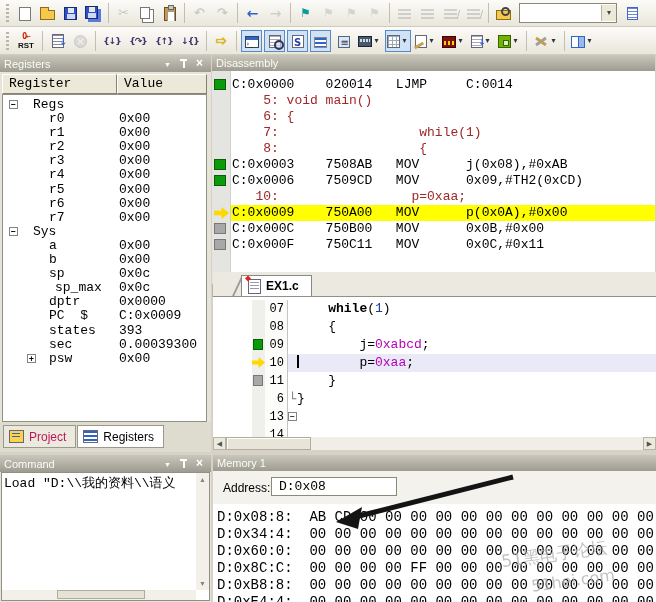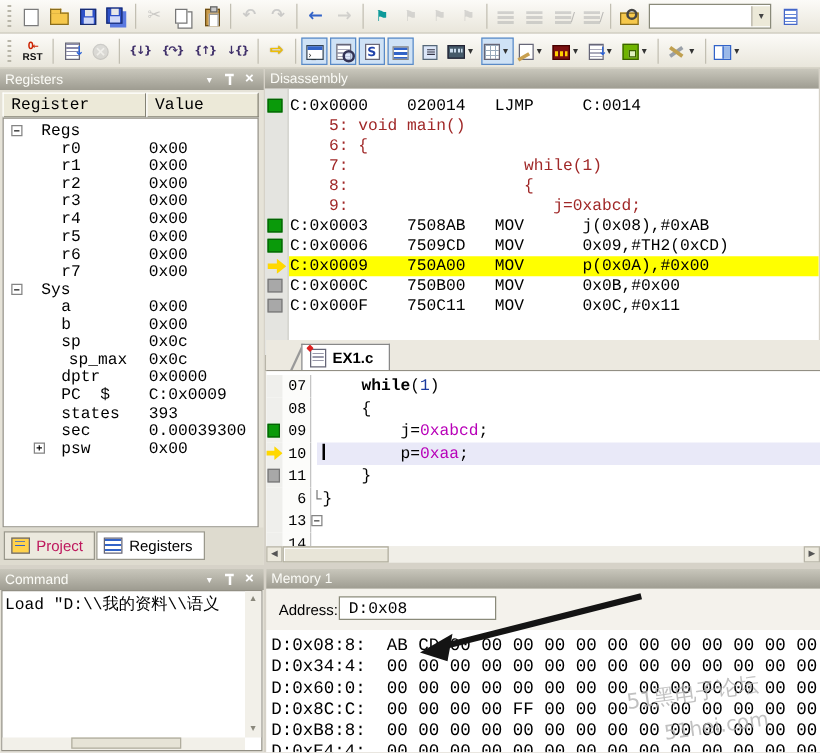--- a/index.html
+++ b/index.html
@@ -173,21 +173,21 @@
   .tab-slant{position:absolute;left:10px;top:3px;width:14px;height:21px;border-right:2px solid #999;transform:skewX(-25deg);}
   .etab{position:absolute;left:28px;top:3px;height:21px;background:#fff;border:1px solid #888;border-bottom:none;
     display:flex;align-items:center;padding:0 12px 0 6px;font-weight:bold;font-size:12px;box-sizing:border-box;}
   .tab-doc-icon{width:11px;height:13px;background:#fff;border:1px solid #667;margin-right:5px;position:relative;}
   .tab-doc-icon::before{content:"";position:absolute;left:1px;top:2px;right:1px;height:8px;
     background:repeating-linear-gradient(to bottom,#99a 0 1px,transparent 1px 3px);}
   .tab-doc-icon::after{content:"";position:absolute;left:-4px;top:-4px;width:6px;height:6px;background:#d22;
     clip-path:polygon(50% 0,100% 50%,50% 100%,0 50%);}
   .ed-body{position:absolute;left:0;right:0;top:25px;bottom:13px;background:#fff;overflow:hidden;}
   #ed-lines{padding-top:3px;}
-  .ed-line{position:relative;height:18px;white-space:nowrap;}
+  .ed-line{position:relative;height:18px;white-space:nowrap;padding-left:39px;}
   .ed-line.hl{background:linear-gradient(to right,transparent 41px,#e9e9f8 41px);}
   .emark{display:inline-block;width:13px;height:18px;background:#efefec;position:relative;vertical-align:top;}
   .emark.m-g::before{content:"";position:absolute;left:1px;top:3px;width:10px;height:11px;background:#0a9a0a;border:1px solid #056005;box-sizing:border-box;}
   .emark.m-x::before{content:"";position:absolute;left:1px;top:3px;width:10px;height:11px;background:#a8a8a8;border:1px solid #787878;box-sizing:border-box;}
   .emark.m-a::before{content:"";position:absolute;left:0;top:3px;width:13px;height:11px;background:#ffd800;
     clip-path:polygon(0 32%,50% 32%,50% 0,100% 50%,50% 100%,50% 68%,0 68%);filter:drop-shadow(0 0 1px #555);}
   .ed-num{display:inline-block;width:19px;text-align:right;padding-right:3px;border-right:1px solid #c4c4c4;
     font:12px/18px "Liberation Mono","DejaVu Sans Mono",monospace;color:#000;vertical-align:top;background:#fcfcfa;}
   .ed-fold{display:inline-block;width:9px;height:18px;vertical-align:top;position:relative;}
   .ed-fold.f-elbow::before{content:"\2514";position:absolute;left:1px;top:1px;color:#777;
@@ -501,23 +501,23 @@
       <span class="pt-label">Disassembly</span>
     </div>
     <div class="dis-body">
       <div class="dis-gutter"></div>
       <div id="dis-lines">
           <div class="dis-line"><span class="dmark m-g"></span><pre class="dis-text asm">C:0x0000    020014   LJMP     C:0014</pre></div>
           <div class="dis-line"><pre class="dis-text src">    5: void main()</pre></div>
           <div class="dis-line"><pre class="dis-text src">    6: {</pre></div>
           <div class="dis-line"><pre class="dis-text src">    7:                  while(1)</pre></div>
           <div class="dis-line"><pre class="dis-text src">    8:                  {</pre></div>
-          <div class="dis-line"><pre class="dis-text src">    9:                     j=0xabcd;</pre></div>
           <div class="dis-line"><span class="dmark m-g"></span><pre class="dis-text asm">C:0x0003    7508AB   MOV      j(0x08),#0xAB</pre></div>
           <div class="dis-line"><span class="dmark m-g"></span><pre class="dis-text asm">C:0x0006    7509CD   MOV      0x09,#TH2(0xCD)</pre></div>
+          <div class="dis-line"><pre class="dis-text src">   10:                 p=0xaa;</pre></div>
           <div class="dis-line hl"><span class="dmark m-a"></span><pre class="dis-text asm">C:0x0009    750A00   MOV      p(0x0A),#0x00</pre></div>
           <div class="dis-line"><span class="dmark m-x"></span><pre class="dis-text asm">C:0x000C    750B00   MOV      0x0B,#0x00</pre></div>
           <div class="dis-line"><span class="dmark m-x"></span><pre class="dis-text asm">C:0x000F    750C11   MOV      0x0C,#0x11</pre></div>
         </div>
     </div>
     <div class="sb-h">
       <span class="sb-btn left">◀</span>
       <span class="sb-thumb" style="left:13px;width:28px;"></span>
       <span class="sb-btn right">▶</span>
     </div>

